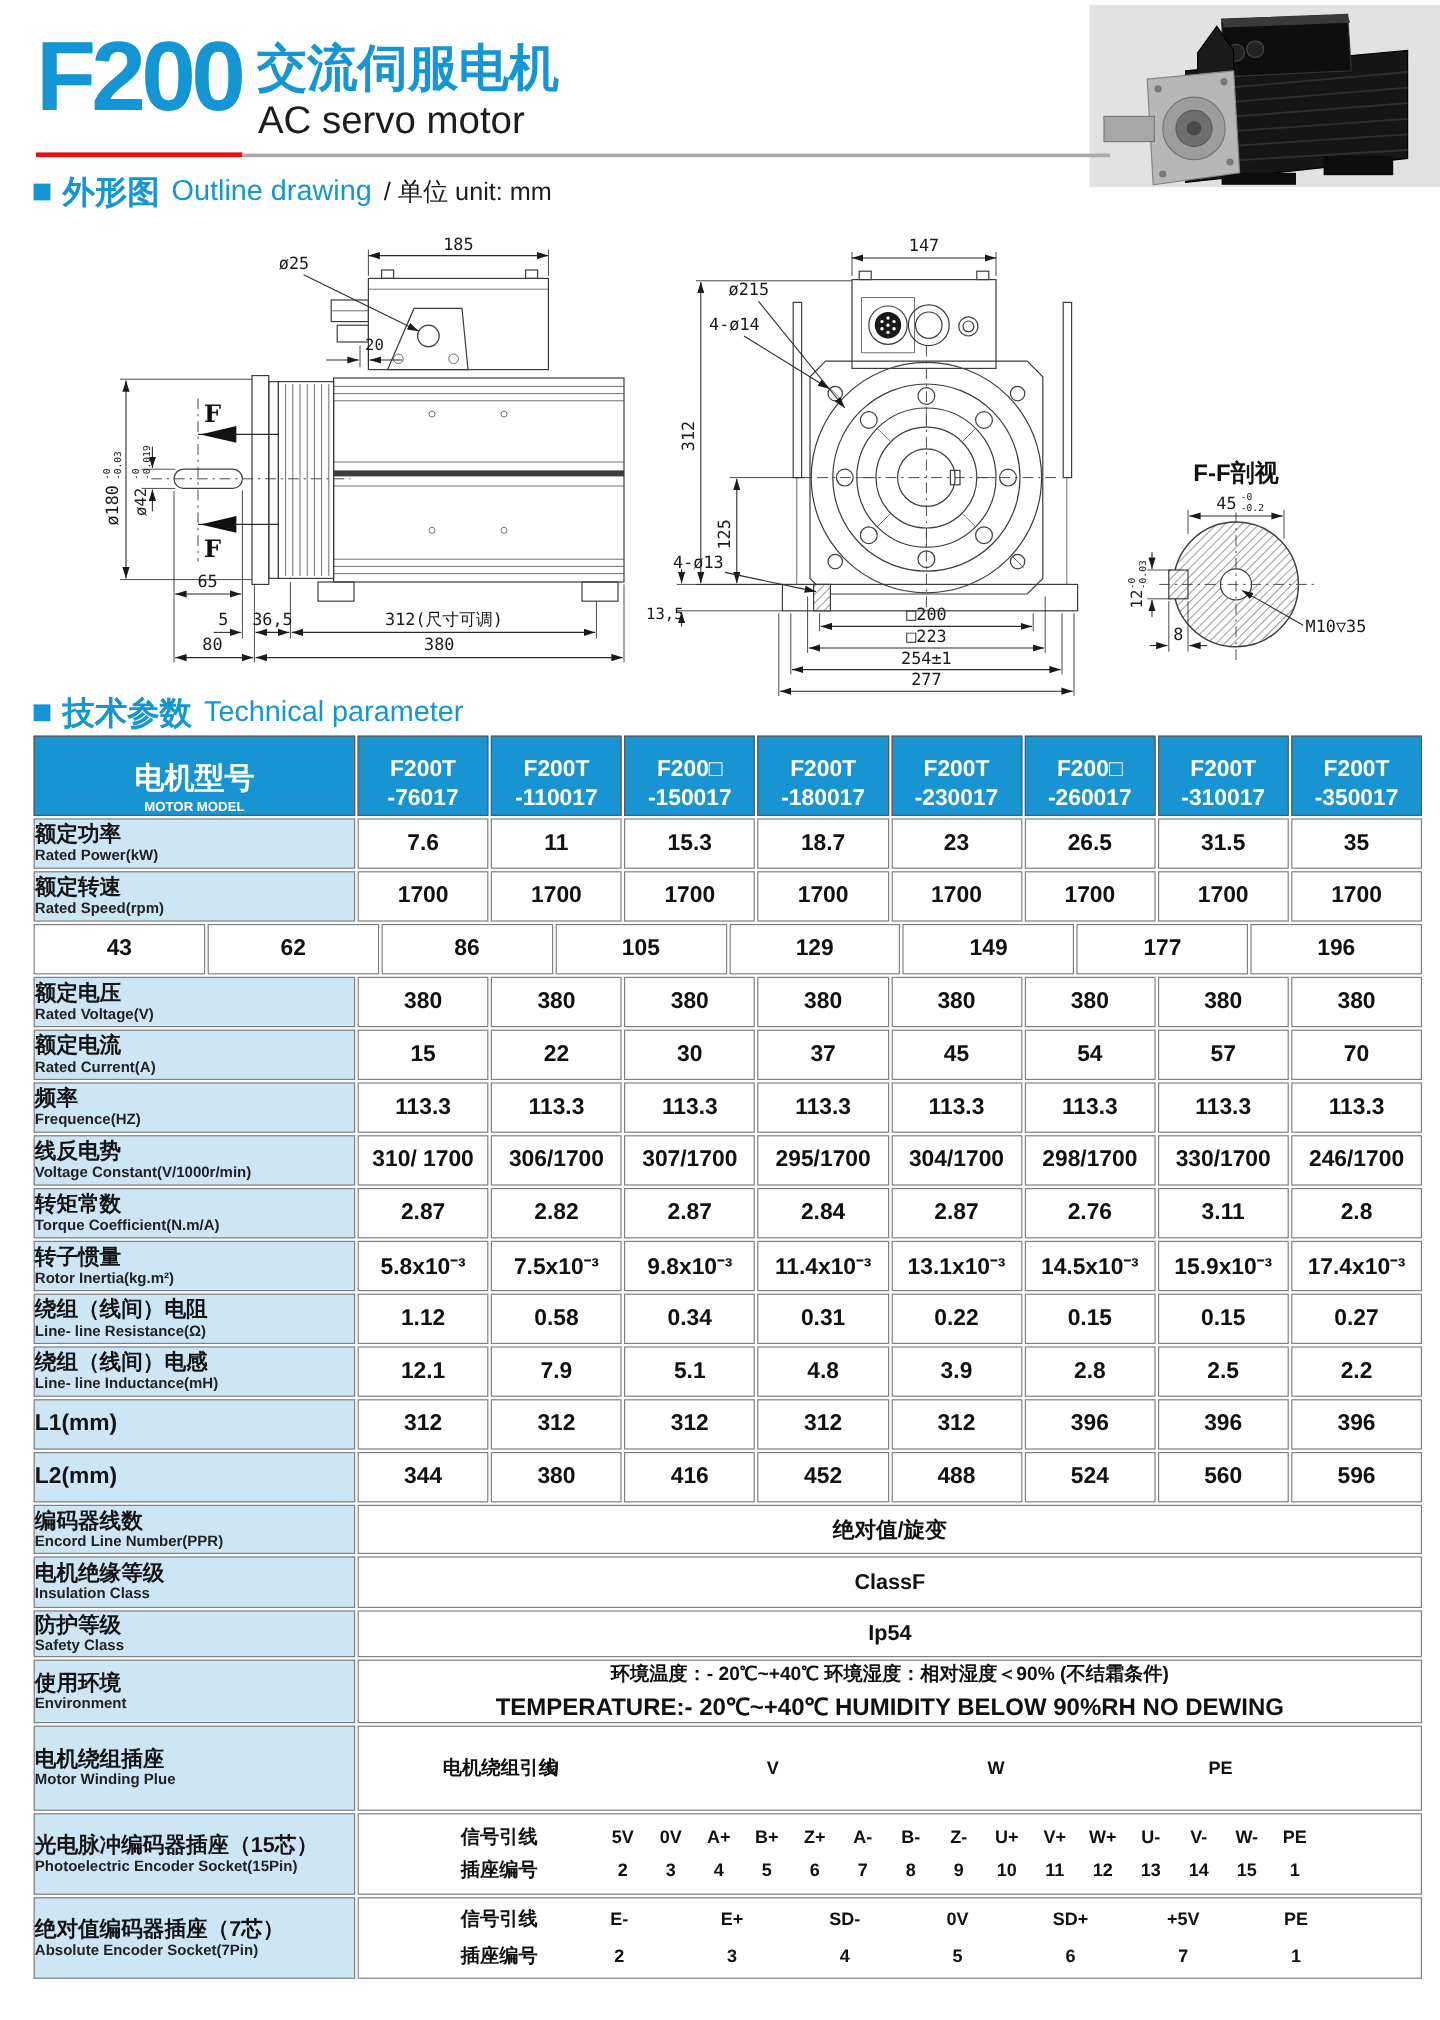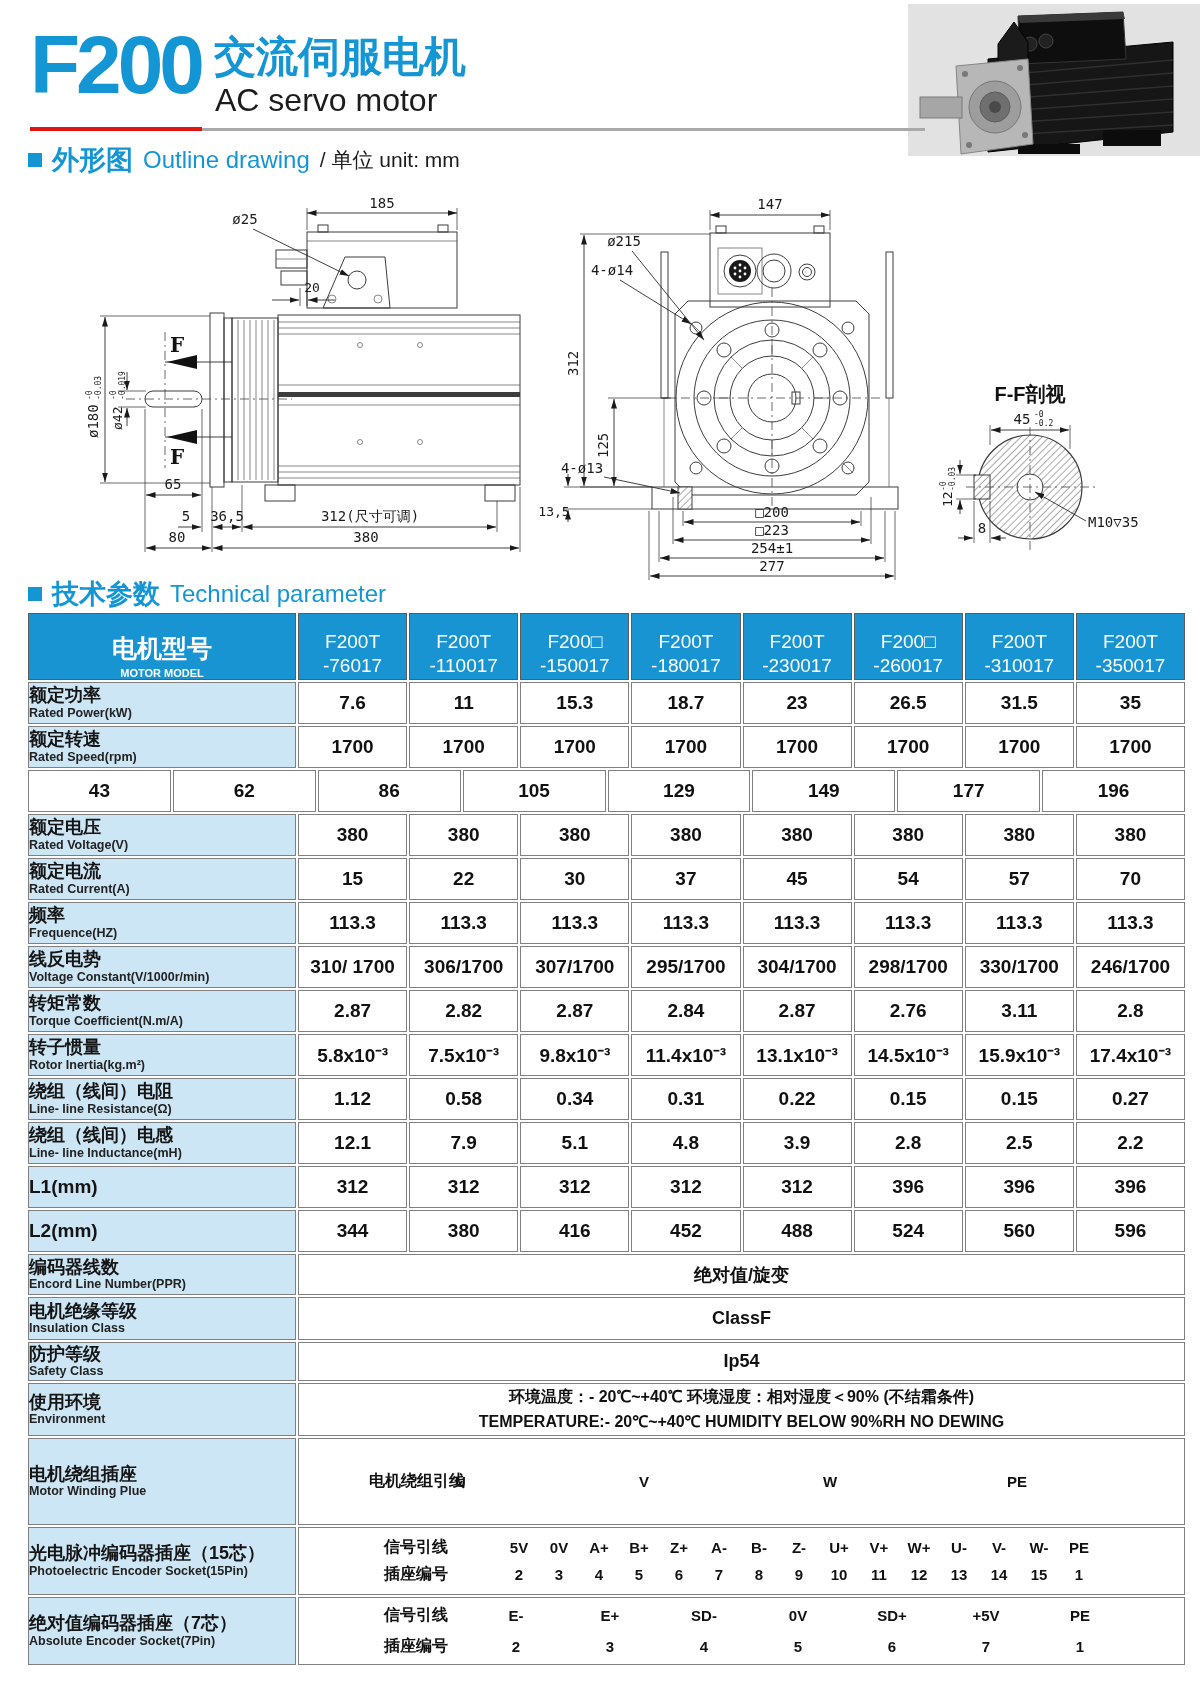--- a/index.html
+++ b/index.html
@@ -34,35 +34,35 @@
   .dimtol{font-family:"DejaVu Sans Mono",monospace;font-size:8px;fill:#1a1a1a;}
   .flabel{font-family:"DejaVu Serif",serif;font-size:20px;font-weight:bold;fill:#111;}
   .svtitle{font-size:20px;font-weight:bold;fill:#111;}
   
   .tparams{position:absolute;left:28px;top:613px;width:1157px;z-index:4;}
   .trow{display:flex;gap:2px;margin-bottom:2px;}
   .cell{border:1px solid #808080;box-sizing:border-box;background:#fff;}
   .head-row .cell{background:#1794d1;border-color:#5c5c5c;color:#fff;
         display:flex;flex-direction:column;align-items:center;justify-content:flex-end;}
   .head-label{flex:0 0 268px;}
-  .head-cell{flex:1;font-size:19px;font-weight:normal;line-height:1.3;text-align:center;}
+  .head-cell{flex:1;font-size:19px;font-weight:bold;line-height:1.3;text-align:center;}
   .hl-zh{font-size:25px;font-weight:bold;}
   .hl-en{font-size:11px;font-weight:bold;margin-top:2px;}
   .label-cell{flex:0 0 268px;background:#cde6f5;display:flex;flex-direction:column;
         justify-content:center;}
   .lab-zh{font-size:18px;font-weight:bold;color:#151515;line-height:1.15;}
   .lab-en{font-size:12.5px;font-weight:bold;color:#222;line-height:1.2;}
   .label-only .lab-zh{font-size:19px;}
   .val-cell{flex:1;display:flex;align-items:center;justify-content:center;
         font-size:19px;font-weight:bold;color:#111;}
   .spec-h{height:42px;}
   .wide-cell{flex:1;display:flex;flex-direction:column;align-items:center;justify-content:center;
         font-size:18px;font-weight:bold;}
   .env-l1{font-size:16px;font-weight:bold;}
-  .env-l2{font-size:16px;font-weight:bold;margin-top:2px;}
+  .env-l2{font-size:20px;font-weight:bold;margin-top:2px;}
   .pin-cellwrap{flex:1;display:flex;flex-direction:column;justify-content:center;}
   .pinline{display:grid;grid-template-columns:200px repeat(15,40px);align-items:center;}
   .pinline7{display:grid;grid-template-columns:170px repeat(7,94px);align-items:center;}
   .pinline4{display:grid;grid-template-columns:126px repeat(4,184px);align-items:center;}
   .pinline span, .pinline7 span, .pinline4 span{text-align:center;font-size:15px;font-weight:bold;white-space:nowrap;}
   .pin-lead{text-align:left !important;padding-left:85px;font-size:16px !important;}
   .pin-lead4{text-align:left !important;padding-left:70px;font-size:16px !important;}
   .pinline{margin:3px 0;} .pinline7{margin:5px 0;}
 </style>
 </head>
@@ -637,21 +637,21 @@
       <div class="cell label-cell">
         <div class="lab-zh">使用环境</div>
         <div class="lab-en">Environment</div>
       </div>
       <div class="cell wide-cell">
         <div class="env-l1">环境温度：- 20℃~+40℃  环境湿度：相对湿度＜90% (不结霜条件)</div>
         <div class="env-l2">TEMPERATURE:- 20℃~+40℃  HUMIDITY  BELOW 90%RH NO DEWING</div>
       </div>
     </div>
 
-    <div class="trow" style="height:87px;">
+    <div class="trow" style="height:71px;">
       <div class="cell label-cell">
         <div class="lab-zh">电机绕组插座</div>
         <div class="lab-en">Motor Winding Plue</div>
       </div>
       <div class="cell pin-cellwrap">
         <div class="pinline4">
           <span class="pin-lead4">电机绕组引线</span>
           <span style="text-align:left;padding-left:30px;">U</span>
           <span style="text-align:left;padding-left:30px;">V</span>
           <span style="text-align:left;padding-left:30px;">W</span>

